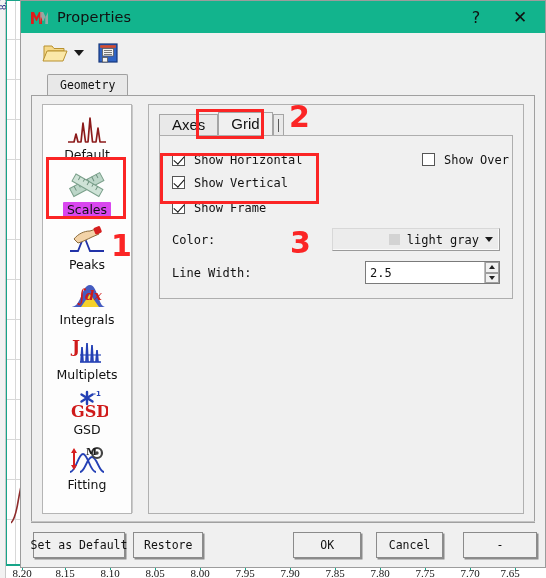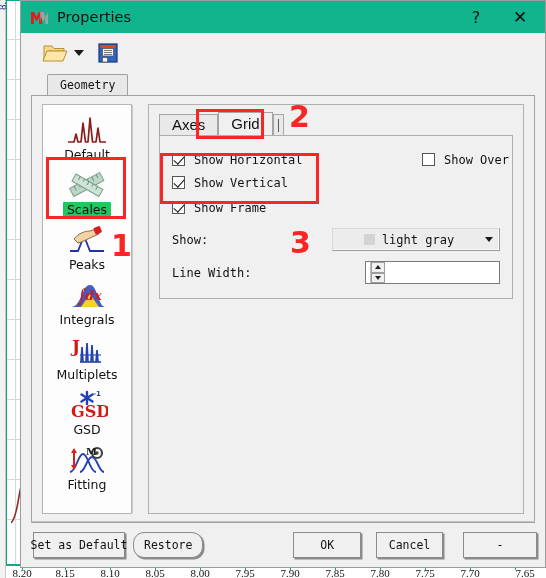--- a/index.html
+++ b/index.html
@@ -207,21 +207,21 @@
   }
   .nav-label {
     font-size: 12.5px;
     font-family: "DejaVu Sans", sans-serif;
     color: #111;
     margin-top: 1px;
     padding: 0 4px;
     line-height: 15px;
   }
   .nav-item.selected .nav-label {
-    background: #22c55e;
+    background: #d946ef;
     border-radius: 1px;
   }
   
   .redbox {
     position: absolute;
     border: 3px solid #fb2525;
     pointer-events: none;
     z-index: 40;
   }
   .rednum {
@@ -328,21 +328,21 @@
     border-top-color: #d8d8d8;
     border-left-color: #d8d8d8;
     background: #ececec;
     display: flex; align-items: center;
     position: relative;
     padding: 0 6px;
     box-shadow: inset -1px -1px 0 #fafafa;
   }
   .combo-center {
     flex: 1 1 auto;
-    display: flex; align-items: center; justify-content: center;
+    display: flex; align-items: center; justify-content: flex-end;
     gap: 7px;
   }
   .swatch {
     width: 11px; height: 11px;
     background: #d3d3d3;
     display: inline-block;
   }
   .combo-text {
     font-family: "DejaVu Sans Mono", monospace;
     font-size: 12px; color: #111;
@@ -408,21 +408,21 @@
     background: #f0f0f0;
     font-family: "DejaVu Sans Mono", monospace;
     font-size: 11.5px;
     color: #111;
     display: flex; align-items: center; justify-content: center;
     box-shadow: 1.5px 1.5px 0 #8a8a8a;
     padding: 0 10px;
     white-space: nowrap;
   }
   .btn.wide1 { width: 92px; margin-right: 8px; }
-  .btn.wide2 { width: 78px; border-radius: 11px; }
+  .btn.wide2 { width: 78px; }
   .btn.ok    { width: 78px; margin-left: 90px; margin-right: 15px; }
   .btn.cancel{ width: 78px; margin-right: 20px; }
   .btn.extra { width: 86px; }
   .divider-line {
     position: absolute;
     left: 10px; right: 10px; top: -2px;
     height: 1px; background: #c4c4c4;
   }
 </style>
 </head>
@@ -470,21 +470,21 @@
     <div class="bg-axislabel" style="left:65px">8.15</div>
     <div class="bg-axislabel" style="left:110px">8.10</div>
     <div class="bg-axislabel" style="left:155px">8.05</div>
     <div class="bg-axislabel" style="left:200px">8.00</div>
     <div class="bg-axislabel" style="left:245px">7.95</div>
     <div class="bg-axislabel" style="left:290px">7.90</div>
     <div class="bg-axislabel" style="left:335px">7.85</div>
     <div class="bg-axislabel" style="left:380px">7.80</div>
     <div class="bg-axislabel" style="left:425px">7.75</div>
     <div class="bg-axislabel" style="left:470px">7.70</div>
-    <div class="bg-axislabel" style="left:525px">7.65</div>
+    <div class="bg-axislabel" style="left:510px">7.65</div>
   </div>
 </div>
 
 <div id="properties-dialog">
 
   <div class="titlebar">
     <div class="app-logo">
       <svg width="20" height="20" viewBox="0 0 20 20">
         <path d="M2 17 L2 5 L5 5 L7.5 10 L10 5 L13 5 L13 17 L10.2 17 L10.2 9.4 L7.8 14 L7.1 14 L4.8 9.4 L4.8 17 Z" fill="#e01b1b"></path>
         <path d="M11.2 17 L11.2 5 L14.2 5 L16.6 10 L19 5 L19 17 L16.3 17 L16.3 9.8 L14.4 14 L13.7 14 L11.9 9.8 Z" fill="#a8a8a8" opacity="0.85"></path>
@@ -677,33 +677,34 @@
             </div>
           </div>
         </div>
 
         <div class="checkline" style="margin-top:2px;">
           <span class="cb checked"></span>
           <span class="cb-label">Show Frame</span>
         </div>
 
         <div class="row" style="margin-top:9px;">
-          <span class="field-label">Show:</span>
+          <span class="field-label">Color:</span>
           <div class="combo">
             <span class="combo-center">
               <span class="swatch"></span>
               <span class="combo-text">light gray</span>
             </span>
             <span class="combo-arrow"></span>
           </div>
         </div>
 
         <div class="row" style="margin-top:10px;gap:33px;">
           <span class="field-label">Line Width:</span>
           <div class="spin">
+            <span class="spin-text">2.5</span>
             <span class="spin-btns">
               <span class="spin-btn">
                 <span class="sp-up"></span>
               </span>
               <span class="spin-btn">
                 <span class="sp-dn"></span>
               </span>
             </span>
           </div>
         </div>

